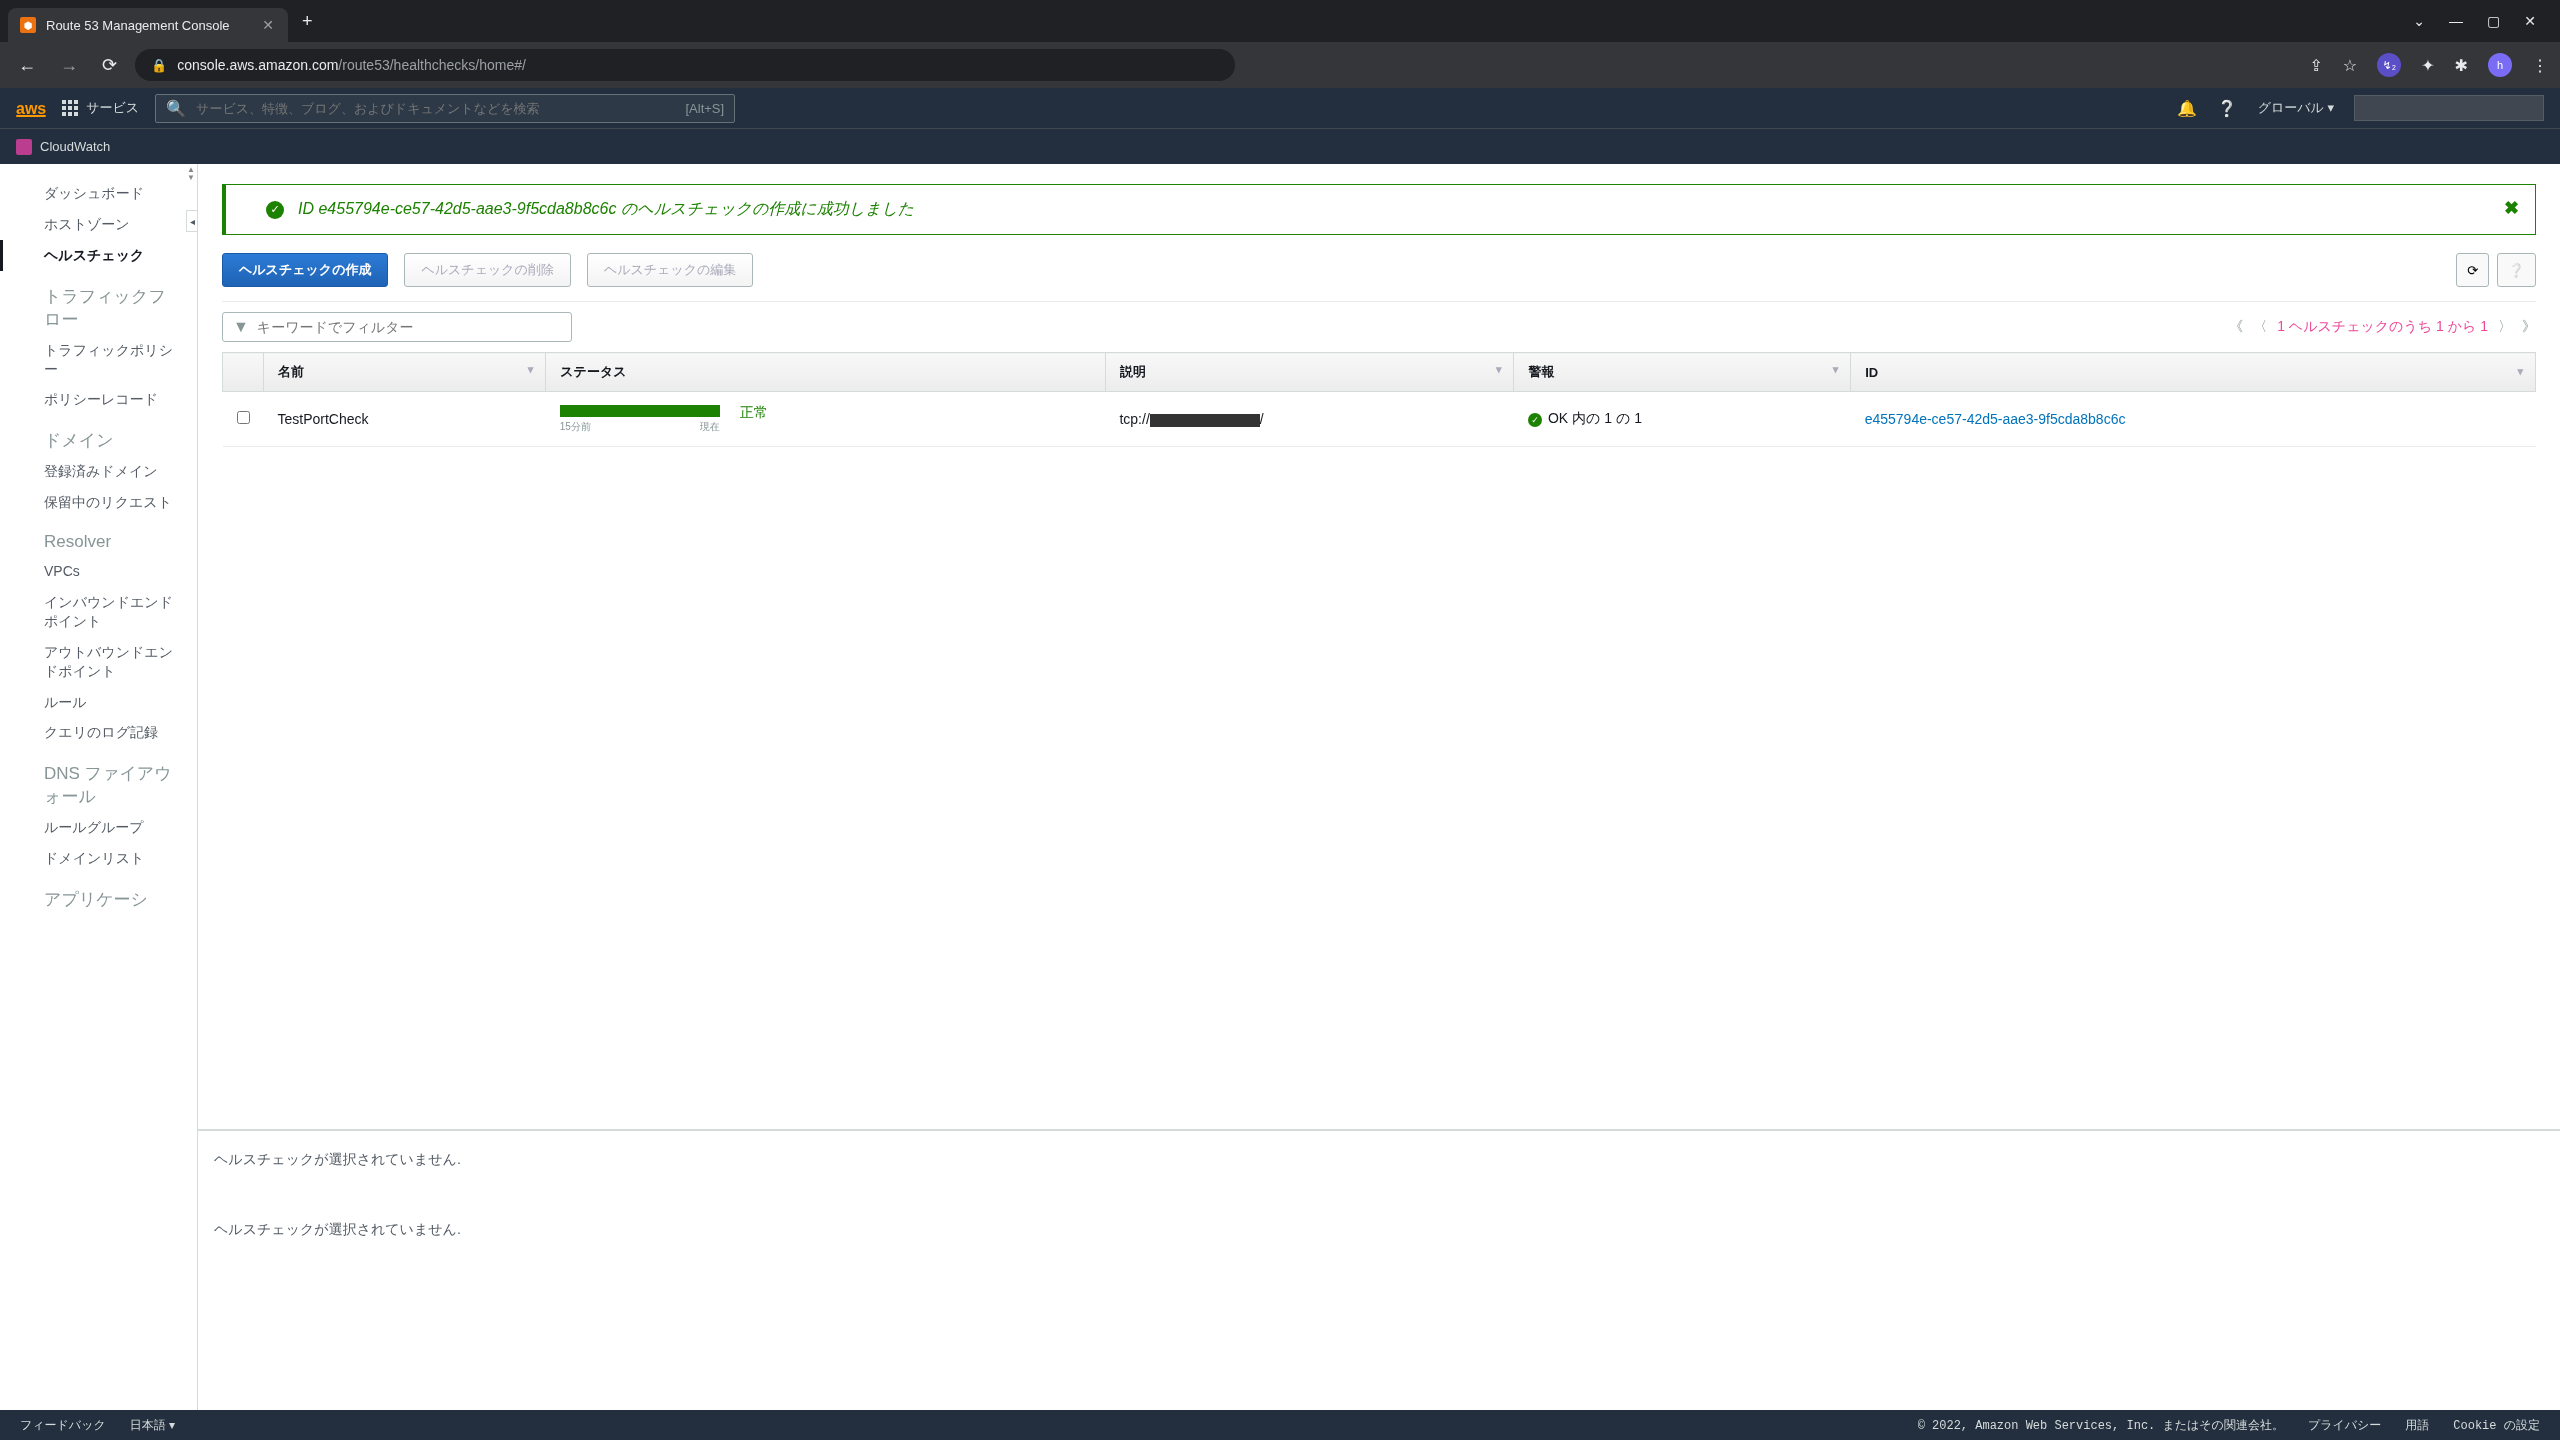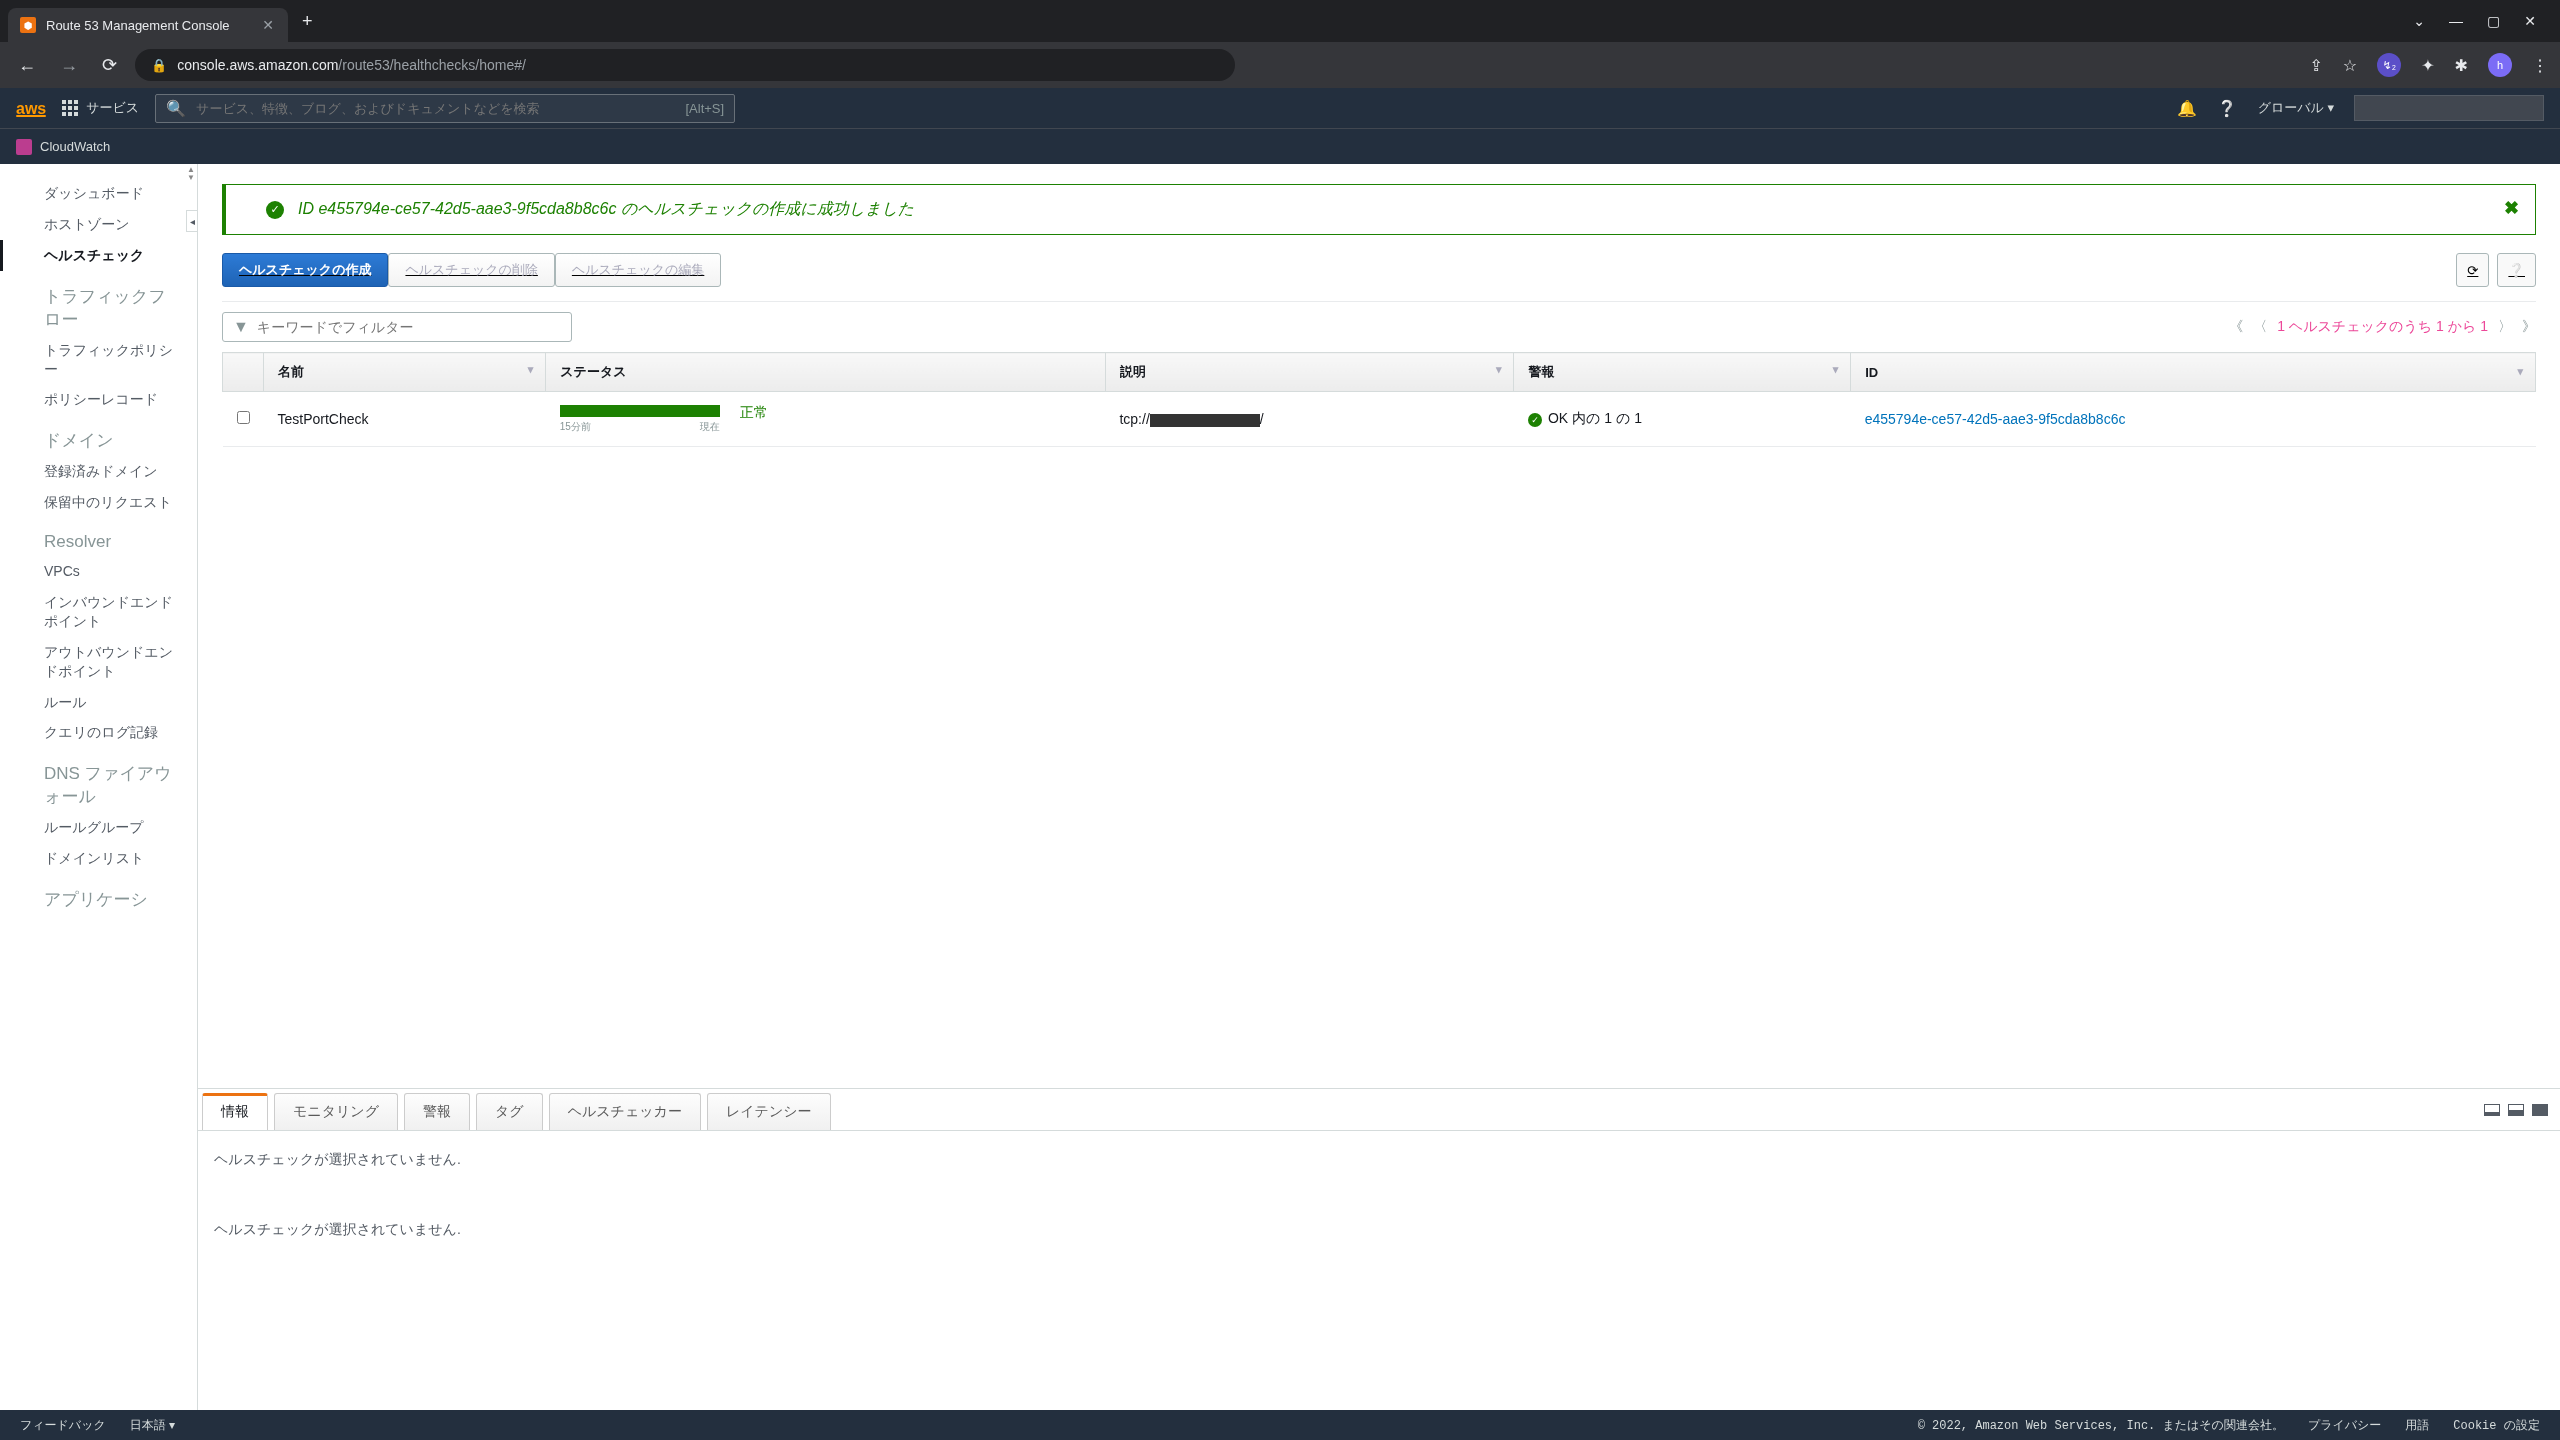--- a/index.html
+++ b/index.html
@@ -58,21 +58,21 @@
     .nav-item.active { color: #16191f; font-weight: bold; border-left: 3px solid #16191f; padding-left: 41px; }
     .nav-section { padding: 14px 18px 4px 44px; color: #879596; font-size: 17px; font-weight: 400; }
     
     .content { flex: 1; background: #fff; overflow: auto; padding: 20px 24px; position: relative; }
     
     .alert-banner { border-left: 3px solid #1d8102; background: #fff; border: 1px solid #1d8102; border-left-width: 4px; padding: 14px 40px; margin-bottom: 18px; position: relative; display: flex; align-items: center; gap: 14px; }
     .alert-check { width: 18px; height: 18px; border-radius: 50%; background: #1d8102; color: #fff; display: flex; align-items: center; justify-content: center; font-size: 11px; }
     .alert-text { color: #1d8102; font-size: 16px; font-style: italic; }
     .alert-close { position: absolute; right: 16px; top: 12px; color: #1d8102; cursor: pointer; font-size: 18px; font-weight: bold; }
     
-    .action-bar { display: flex; gap: 0; margin-bottom: 14px; text-decoration: underline; }
+    .action-bar { display: flex; gap: 16px; margin-bottom: 14px; }
     .btn { padding: 7px 16px; border: 1px solid #aab7b8; border-radius: 3px; background: linear-gradient(#fff, #f3f3f3); color: #545b64; font-size: 13px; cursor: pointer; }
     .btn.primary { background: linear-gradient(#2d7bd6, #1e63b5); border-color: #1a5aa8; color: #fff; font-weight: bold; }
     .btn.disabled { color: #aab; }
     .action-right { margin-left: auto; display: flex; gap: 8px; }
     .icon-btn { padding: 6px 10px; border: 1px solid #aab7b8; border-radius: 3px; background: #f9f9f9; cursor: pointer; }
     
     .table-controls { display: flex; align-items: center; gap: 10px; padding: 10px 0; border-top: 1px solid #e9ebed; }
     .filter-box { display: flex; align-items: center; border: 1px solid #aab7b8; border-radius: 3px; padding: 5px 10px; gap: 8px; width: 350px; background: #fff; }
     .filter-box input { border: none; outline: none; flex: 1; font-size: 14px; color: #879596; }
     .pagination { margin-left: auto; display: flex; align-items: center; gap: 10px; }
@@ -277,33 +277,20 @@
           </td>
           <td>
             <span class="ok-circle">✓</span><span>OK 内の 1 の 1</span>
           </td>
           <td><span class="link">e455794e-ce57-42d5-aae3-9f5cda8b8c6c</span></td>
         </tr>
       </tbody>
     </table>
 
     <div class="bottom-panel">
-      <div class="panel-tabs">
-        <div class="panel-tab active">情報</div>
-        <div class="panel-tab">モニタリング</div>
-        <div class="panel-tab">警報</div>
-        <div class="panel-tab">タグ</div>
-        <div class="panel-tab">ヘルスチェッカー</div>
-        <div class="panel-tab">レイテンシー</div>
-        <div class="panel-controls">
-          <div class="panel-ctrl low"></div>
-          <div class="panel-ctrl half"></div>
-          <div class="panel-ctrl full"></div>
-        </div>
-      </div>
       <div class="panel-body">
         <p>ヘルスチェックが選択されていません.</p>
         <p>ヘルスチェックが選択されていません.</p>
       </div>
     </div>
   </div>
 </div>
 
 <div class="footer">
   <div class="footer-left">

